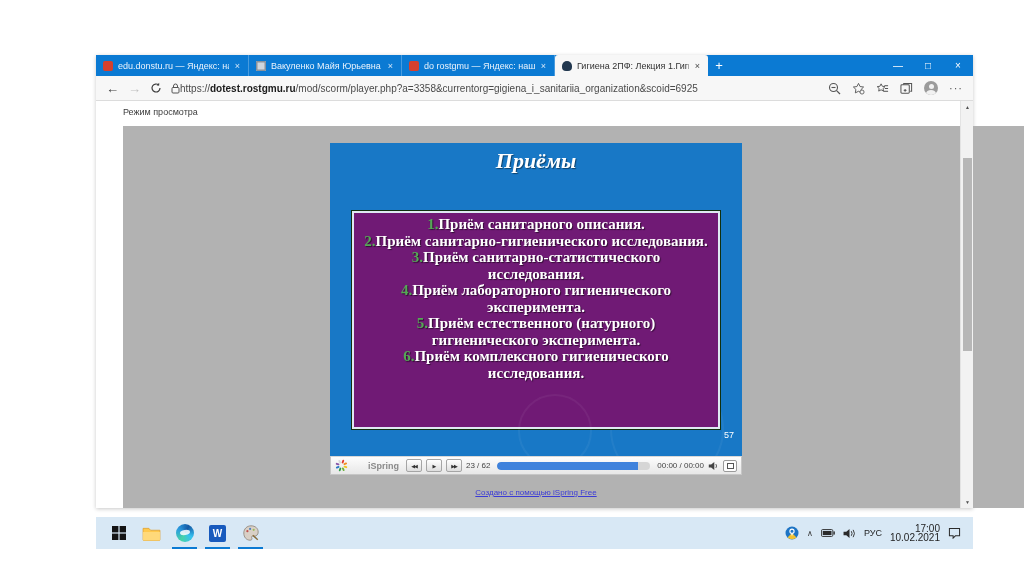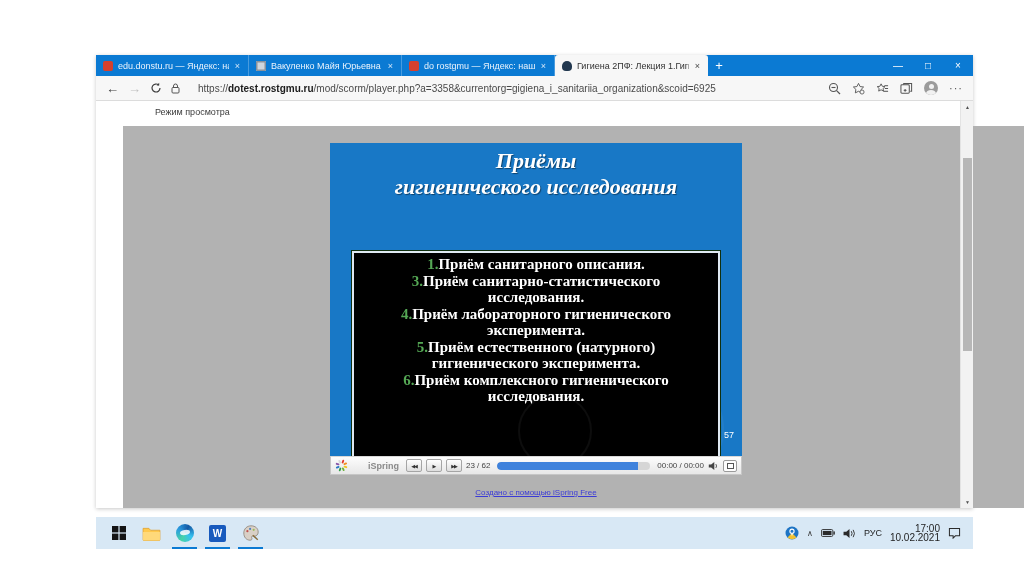--- a/index.html
+++ b/index.html
@@ -29,56 +29,56 @@
             color:#fff; font-size:13px; }
   .win-controls { margin-left:auto; display:flex; }
   .win-btn { width:30px; display:flex; align-items:center; justify-content:center;
              color:#fff; font-size:10px; }
 
   
   .toolbar { height:25px; background:#f7f7f7; border-bottom:1px solid #dcdcdc;
              display:flex; align-items:center; padding:0 10px; gap:9px; }
   .nav-ic { font-size:13px; color:#3c3c3c; line-height:1; }
   .nav-ic.disabled { color:#c0c0c0; }
-  .urlbox { flex:1; display:flex; align-items:center; gap:18px; min-width:0;
+  .urlbox { flex:1; display:flex; align-items:center; gap:0; min-width:0;
             font-size:10px; color:#4a4a4a; }
   .urlbox .url { white-space:nowrap; overflow:hidden; text-overflow:clip; }
   .urlbox .host { font-weight:bold; color:#1b1b1b; }
   .tb-right { display:flex; align-items:center; gap:11px; }
   .tb-ic { display:flex; align-items:center; }
   .avatar { width:14px; height:14px; border-radius:50%; background:#9b9b9b; overflow:hidden; position:relative; }
   .avatar::before { content:""; position:absolute; left:4.5px; top:2.5px; width:5px; height:5px; border-radius:50%; background:#f1f1f1; }
   .avatar::after { content:""; position:absolute; left:2px; top:8.5px; width:10px; height:7px; border-radius:50%; background:#f1f1f1; }
   .dots { color:#555; font-size:11px; letter-spacing:1px; }
 
   
   .content { position:relative; height:407px; background:#ffffff; }
-  .view-mode { position:absolute; left:27px; top:6px; font-size:9px; color:#3c3c3c;margin-left:32px; }
+  .view-mode { position:absolute; left:27px; top:6px; font-size:9px; color:#3c3c3c; }
   .scorm { position:absolute; left:27px; top:25px; width:943px; height:382px; background:#b2b2b2; }
 
   
   .scrollbar { position:absolute; right:0; top:0; width:13px; height:407px;
                background:#f2f2f2; border-left:1px solid #e3e3e3; }
   .sb-arrow { position:absolute; left:0; width:13px; height:12px; display:flex;
               align-items:center; justify-content:center; font-size:5px; color:#505050; }
   .sb-arrow.up { top:0; } .sb-arrow.down { bottom:0; }
   .sb-thumb { position:absolute; left:2px; top:57px; width:9px; height:193px; background:#b7b7b7; }
 
   
   .slide-wrap { position:absolute; left:207px; top:17px; width:412px; }
   .slide { position:relative; width:412px; height:313px; background:#1878c6; overflow:hidden; }
   .slide::before, .slide::after { content:""; position:absolute; border:2px solid rgba(255,255,255,.05); border-radius:50%; }
   .slide::before { width:110px; height:110px; right:18px; bottom:-30px; }
   .slide::after { width:70px; height:70px; right:150px; bottom:-12px; }
   .slide-title { padding-top:5px; text-align:center; color:#ffffff;
                  font-family:"Liberation Serif", serif; font-style:italic; font-weight:bold;
                  font-size:22px; line-height:26px; text-shadow:1px 1px 1px rgba(0,0,0,.45); }
   .green-box { position:absolute; left:22px; top:68px; width:368px; height:218px;
-               background:#000000; border:2px solid #dfe9f2; outline:1px solid #10300f;
-               padding:3px 8px; overflow:hidden;margin-top:40px; }
+               background:#701a75; border:2px solid #dfe9f2; outline:1px solid #10300f;
+               padding:3px 8px; overflow:hidden; }
   .slide-item { text-align:center; color:#ffffff; font-family:"Liberation Serif", serif;
                 font-weight:bold; font-size:15px; line-height:16.5px;
                 text-shadow:1px 1px 1px rgba(0,0,0,.55); }
   .slide-item .num { color:#55a855; }
   .slide-page-num { position:absolute; right:8px; bottom:16px; color:#ffffff; font-size:9px; }
 
   
   .player-bar { height:19px; background:linear-gradient(#fdfdfd,#e7e7e7);
                 border:1px solid #c6c6c6; border-top:1px solid #d8d8d8;
                 display:flex; align-items:center; padding:0 4px; gap:4px; }
@@ -212,26 +212,26 @@
 
     <div class="content">
       <div class="view-mode">Режим просмотра</div>
 
       <div class="scorm">
         <div class="slide-wrap">
 
           <div class="slide">
             <div class="slide-title">
               <div>Приёмы</div>
-              <div>гигиенического исследования</div>
             </div>
             <div class="green-box">
 
                 <div class="slide-item"><span class="num">1.</span><span class="txt">Приём санитарного описания.</span></div>
 
+                <div class="slide-item"><span class="num">2.</span><span class="txt">Приём санитарно-гигиенического исследования.</span></div>
 
                 <div class="slide-item"><span class="num">3.</span><span class="txt">Приём санитарно-статистического исследования.</span></div>
 
                 <div class="slide-item"><span class="num">4.</span><span class="txt">Приём лабораторного гигиенического эксперимента.</span></div>
 
                 <div class="slide-item"><span class="num">5.</span><span class="txt">Приём естественного (натурного) гигиенического эксперимента.</span></div>
 
                 <div class="slide-item"><span class="num">6.</span><span class="txt">Приём комплексного гигиенического исследования.</span></div>
               </div>
             <div class="slide-page-num">57</div>

